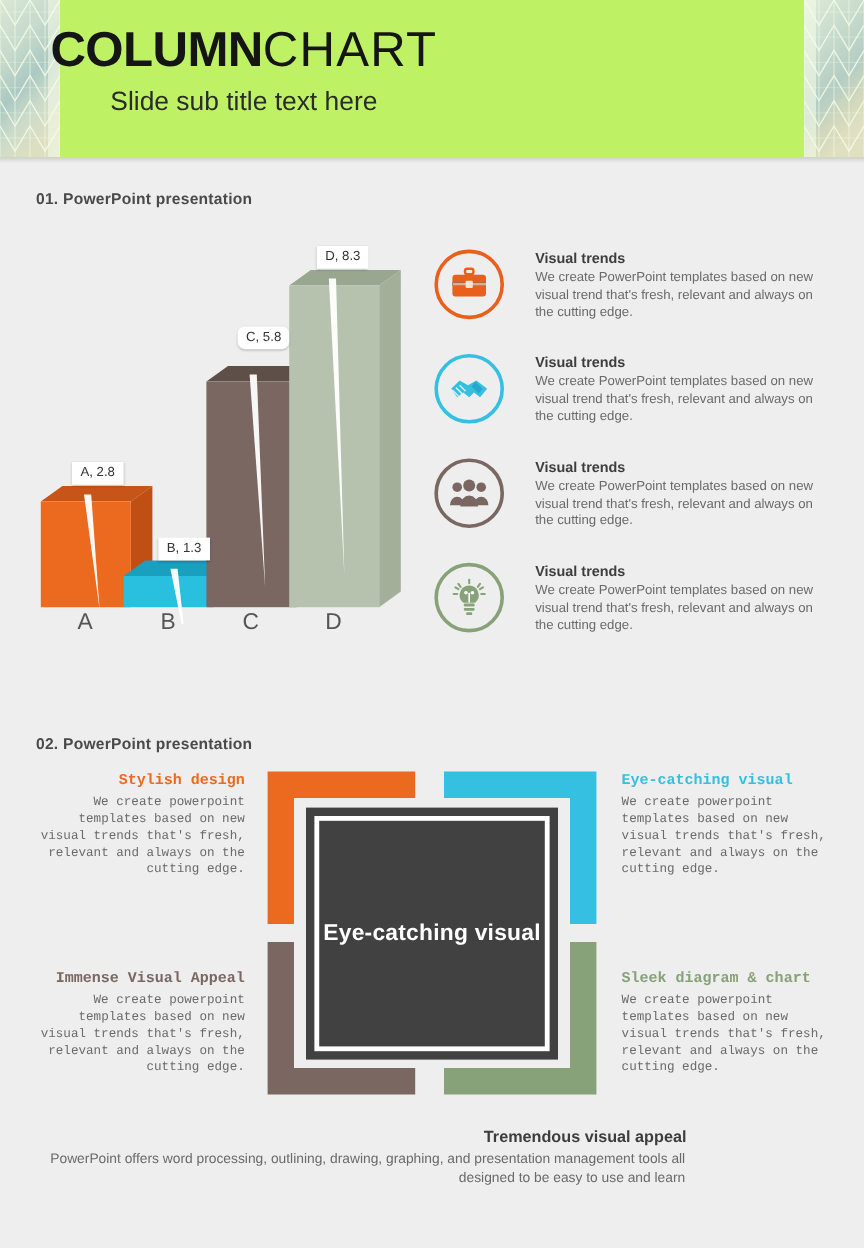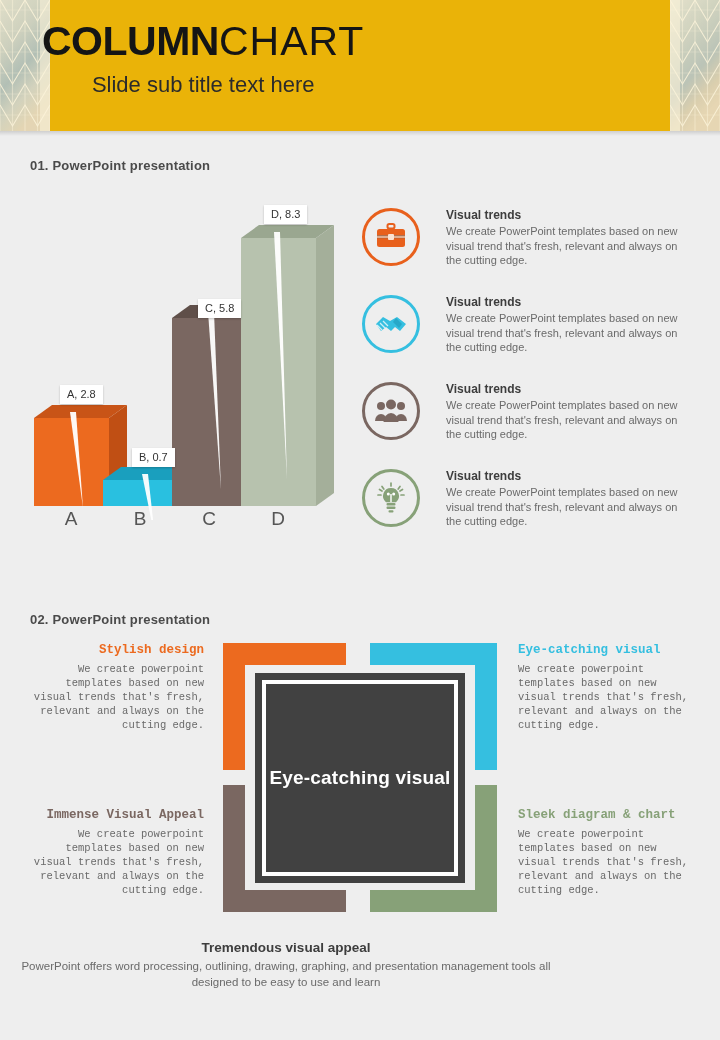--- a/index.html
+++ b/index.html
@@ -15,21 +15,21 @@
     background: #eeeeee;
     position: relative;
   }
 
   
   .header {
     position: absolute;
     left: 0; top: 0;
     width: 720px;
     height: 131px;
-    background: #eab308;
+    background: #bef264;
     overflow: hidden;
   }
   .header-deco {
     position: absolute;
     top: 0;
     width: 50px;
     height: 131px;
     opacity: .85;
   }
   .header-deco.left  { left: 0; }
@@ -202,21 +202,21 @@
     font-weight: 700;
     letter-spacing: .2px;
     pointer-events: none;
   }
 
   
   .footer {
     position: absolute;
     left: 0; top: 938px;
     width: 572px;
-    text-align: center;
+    text-align: right;
   }
   .footer-title {
     font-size: 13.5px;
     font-weight: 700;
     color: #3d3d3d;
     line-height: 20px;
   }
   .footer-body {
     font-size: 11.5px;
     line-height: 16px;
@@ -325,22 +325,22 @@
 
       <g opacity=".95">
         <polygon points="46,222 52,222 59,318" fill="#ffffff"></polygon>
         <polygon points="118,284 124,284 131,348" fill="#ffffff"></polygon>
         <polygon points="184,122 190,122 197,300" fill="#ffffff"></polygon>
         <polygon points="250,42 256,42 263,290" fill="#ffffff"></polygon>
       </g>
     </svg>
 
     <div class="callout" style="left:36px; top:195px;">A, 2.8</div>
-    <div class="callout" style="left:108px; top:258px;">B, 0.7</div>
-    <div class="callout" style="left:174px; top:109px;">C, 5.8</div>
+    <div class="callout" style="left:108px; top:258px;">B, 1.3</div>
+    <div class="callout" style="left:174px; top:82px;border-radius:6px;">C, 5.8</div>
     <div class="callout" style="left:240px; top:15px;">D, 8.3</div>
 
     <div class="axis-labels">
       <div class="axis-label" style="left:27px;">A</div>
       <div class="axis-label" style="left:96px;">B</div>
       <div class="axis-label" style="left:165px;">C</div>
       <div class="axis-label" style="left:234px;">D</div>
     </div>
   </div>
 

